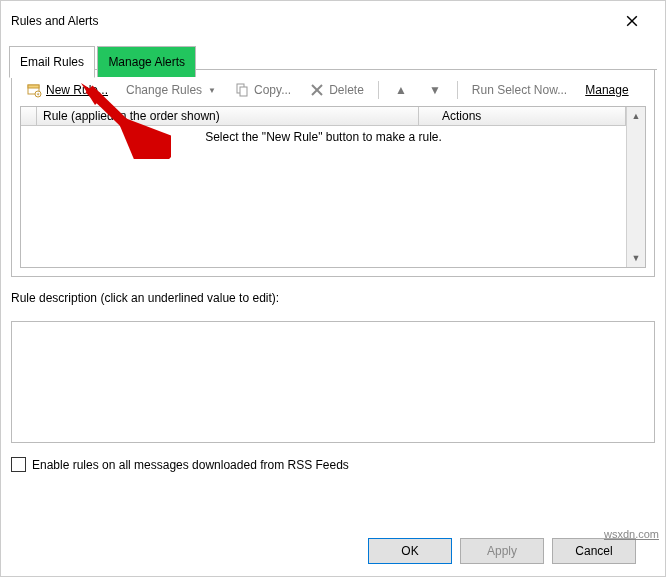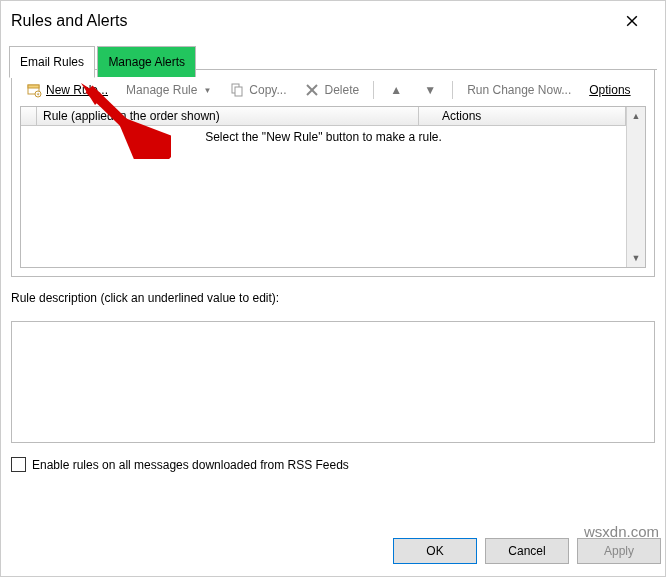--- a/index.html
+++ b/index.html
@@ -22,21 +22,21 @@
     border: 1px solid #ccc;
     position: relative;
     background: #fff;
   }
   .titlebar {
     display: flex;
     justify-content: space-between;
     align-items: center;
     padding: 6px 13px 2px 10px;
     height: 28px;
-    font-size: 16px;
+    font-size: 12px;
   }
   .titlebar .title { }
   .close-btn {
     width: 40px;
     height: 28px;
     display: flex;
     align-items: center;
     justify-content: center;
     cursor: pointer;
   }
@@ -158,21 +158,21 @@
     gap:6px;
     font-size:12px;
   }
   .checkbox {
     width:13px; height:13px; border:1px solid #333; background:#fff;
     display:inline-block;
   }
 
   .button-row {
     position:absolute;
-    bottom:12px; right:4px;
+    bottom:12px; right:29px;
     display:flex;
     gap:8px;
   }
   .dlg-btn {
     width:82px; height:24px;
     border:1px solid #adadad;
     background:#e1e1e1;
     display:flex; align-items:center; justify-content:center;
     font-size:12px;
     cursor:pointer;
@@ -186,22 +186,23 @@
     left:80px;
     top:78px;
     pointer-events:none;
     z-index:50;
   }
 
   .watermark {
     position:absolute;
     right:6px;
     bottom:36px;
-    font-size:15px;
+    font-size:11px;
     color:#888;
+    text-decoration:underline;
   }
 </style>
 </head>
 <body>
 
 <div class="dialog">
 
   <div class="titlebar">
     <span class="title">Rules and Alerts</span>
     <div class="close-btn">
@@ -230,21 +231,21 @@
               <rect x="2" y="3" width="11" height="9" fill="#fff" stroke="#c79a3a"></rect>
               <rect x="2" y="3" width="11" height="3" fill="#f3d27a" stroke="#c79a3a"></rect>
               <circle cx="12" cy="12" r="3" fill="#fff" stroke="#c79a3a"></circle>
               <text x="12" y="14" font-size="5" text-anchor="middle" fill="#c79a3a">✶</text>
             </svg>
         </span>
         <span class="ul">New Rule...</span>
       </span>
 
       <span class="tbtn disabled">
-        <span>Manage Rule</span>
+        <span>Change Rules</span>
         <span class="dropdown-caret">▼</span>
       </span>
 
       <span class="tbtn disabled">
         <span class="ico">
           <svg viewBox="0 0 16 16">
               <rect x="3" y="2" width="7" height="9" fill="#fff" stroke="#999"></rect>
               <rect x="6" y="5" width="7" height="9" fill="#fff" stroke="#999"></rect>
             </svg>
         </span>
@@ -266,25 +267,25 @@
       <span class="tbtn disabled">
         <span class="ico">▲</span>
       </span>
       <span class="tbtn disabled">
         <span class="ico">▼</span>
       </span>
 
       <span class="sep-v"></span>
 
       <span class="tbtn disabled">
-        <span>Run Change Now...</span>
+        <span>Run Select Now...</span>
       </span>
 
       <span class="tbtn">
-        <span class="ul">Options</span>
+        <span class="ul">Manage</span>
       </span>
     </div>
 
     <div class="grid-wrap">
       <div class="grid-main">
         <div class="grid-head">
           <div class="gh-cell gh0"></div>
           <div class="gh-cell gh1">
             <span>Rule (applied in the order shown)</span>
           </div>
@@ -309,25 +310,25 @@
 
   <div class="rss-row">
     <span class="checkbox"></span>
     <span>Enable rules on all messages downloaded from RSS Feeds</span>
   </div>
 
   <div class="button-row">
     <div class="dlg-btn default">
       <span>OK</span>
     </div>
+    <div class="dlg-btn disabled">
+      <span>Apply</span>
+    </div>
     <div class="dlg-btn">
       <span>Cancel</span>
-    </div>
-    <div class="dlg-btn disabled">
-      <span>Apply</span>
     </div>
   </div>
 
   <svg class="red-arrow" width="90" height="80">
     <defs>
       <marker id="ah" markerWidth="10" markerHeight="10" refX="2" refY="3" orient="auto">
         <polygon points="0,0 7,3 0,6" fill="#d40000"></polygon>
       </marker>
     </defs>
     <line x1="70" y1="70" x2="8" y2="10" stroke="#d40000" stroke-width="10" marker-start="url(#ah)"></line>

